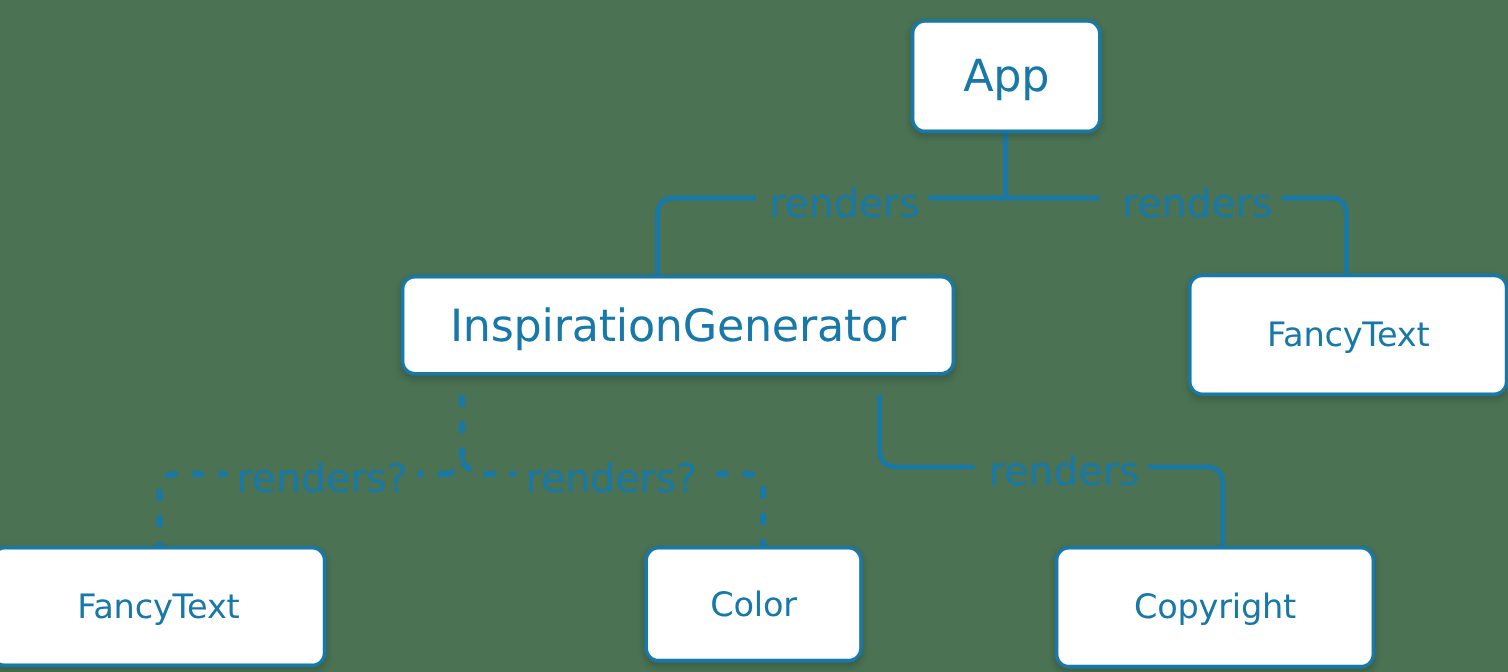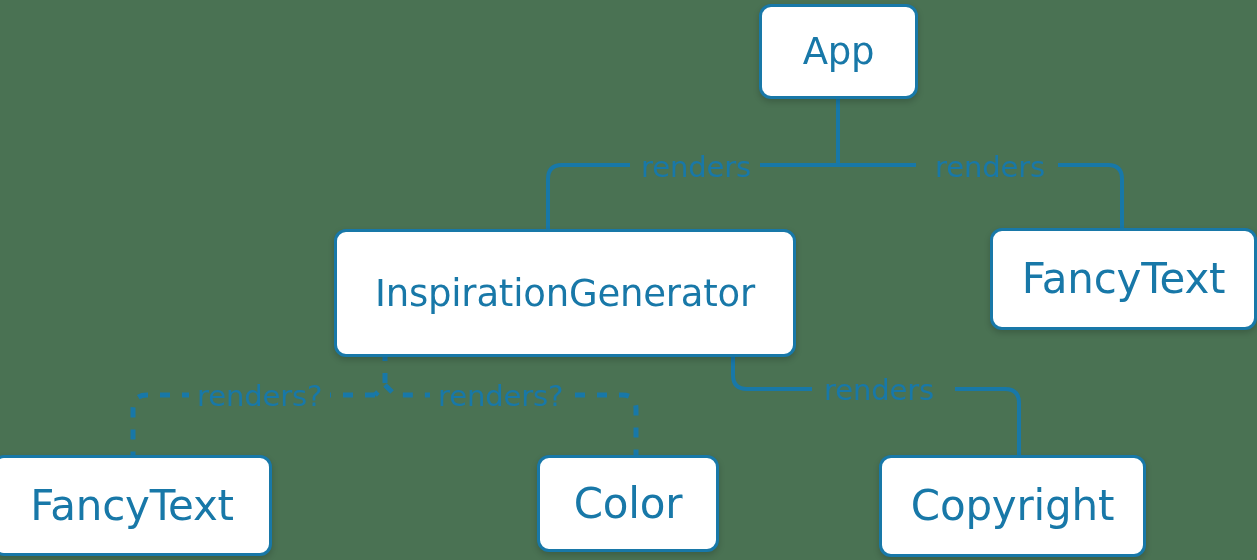--- a/index.html
+++ b/index.html
@@ -37,25 +37,25 @@
     z-index: 3;
   }
   .node-label {
     color: #1878a8;
     font-size: 37px;
     font-weight: 400;
     letter-spacing: -0.2px;
     white-space: nowrap;
     line-height: 1;
   }
-  .node.small .node-label { font-size: 42px; }
+  .node.small .node-label { font-size: 28px; }
   .edge-label {
     position: absolute;
     color: #1878a8;
-    font-size: 29px;
+    font-size: 33px;
     font-weight: 500;
     white-space: nowrap;
     z-index: 4;
     line-height: 1;
     letter-spacing: -0.1px;
   }
   .edge-label-bg {
     background: #4a7253;
     padding: 0 8px;
   }
@@ -88,25 +88,25 @@
       <path d="M 375 395 L 330 395" fill="none" stroke="#1878a8" stroke-width="5" stroke-dasharray="10 12"></path>
       <path d="M 192 395 L 147 395 Q 133 395 133 409 L 133 455" fill="none" stroke="#1878a8" stroke-width="5" stroke-dasharray="10 12"></path>
     </g>
 
     <g>
       <path d="M 385 385 L 395 395 L 432 395" fill="none" stroke="#1878a8" stroke-width="5" stroke-dasharray="10 12"></path>
       <path d="M 575 395 L 622 395 Q 636 395 636 409 L 636 455" fill="none" stroke="#1878a8" stroke-width="5" stroke-dasharray="10 12"></path>
     </g>
   </svg>
 
-  <div class="node" style="left:759px; top:4px; width:159px; height:95px;">
+  <div class="node" style="left:759px; top:16px; width:159px; height:95px;">
     <span class="node-label">App</span>
   </div>
 
-  <div class="node" style="left:334px; top:229px; width:462px; height:128px;">
+  <div class="node" style="left:334px; top:229px; width:462px; height:84px;">
     <span class="node-label">InspirationGenerator</span>
   </div>
 
   <div class="node small" style="left:990px; top:228px; width:267px; height:102px;">
     <span class="node-label">FancyText</span>
   </div>
 
   <div class="node small" style="left:-8px; top:455px; width:280px; height:101px;">
     <span class="node-label">FancyText</span>
   </div>

